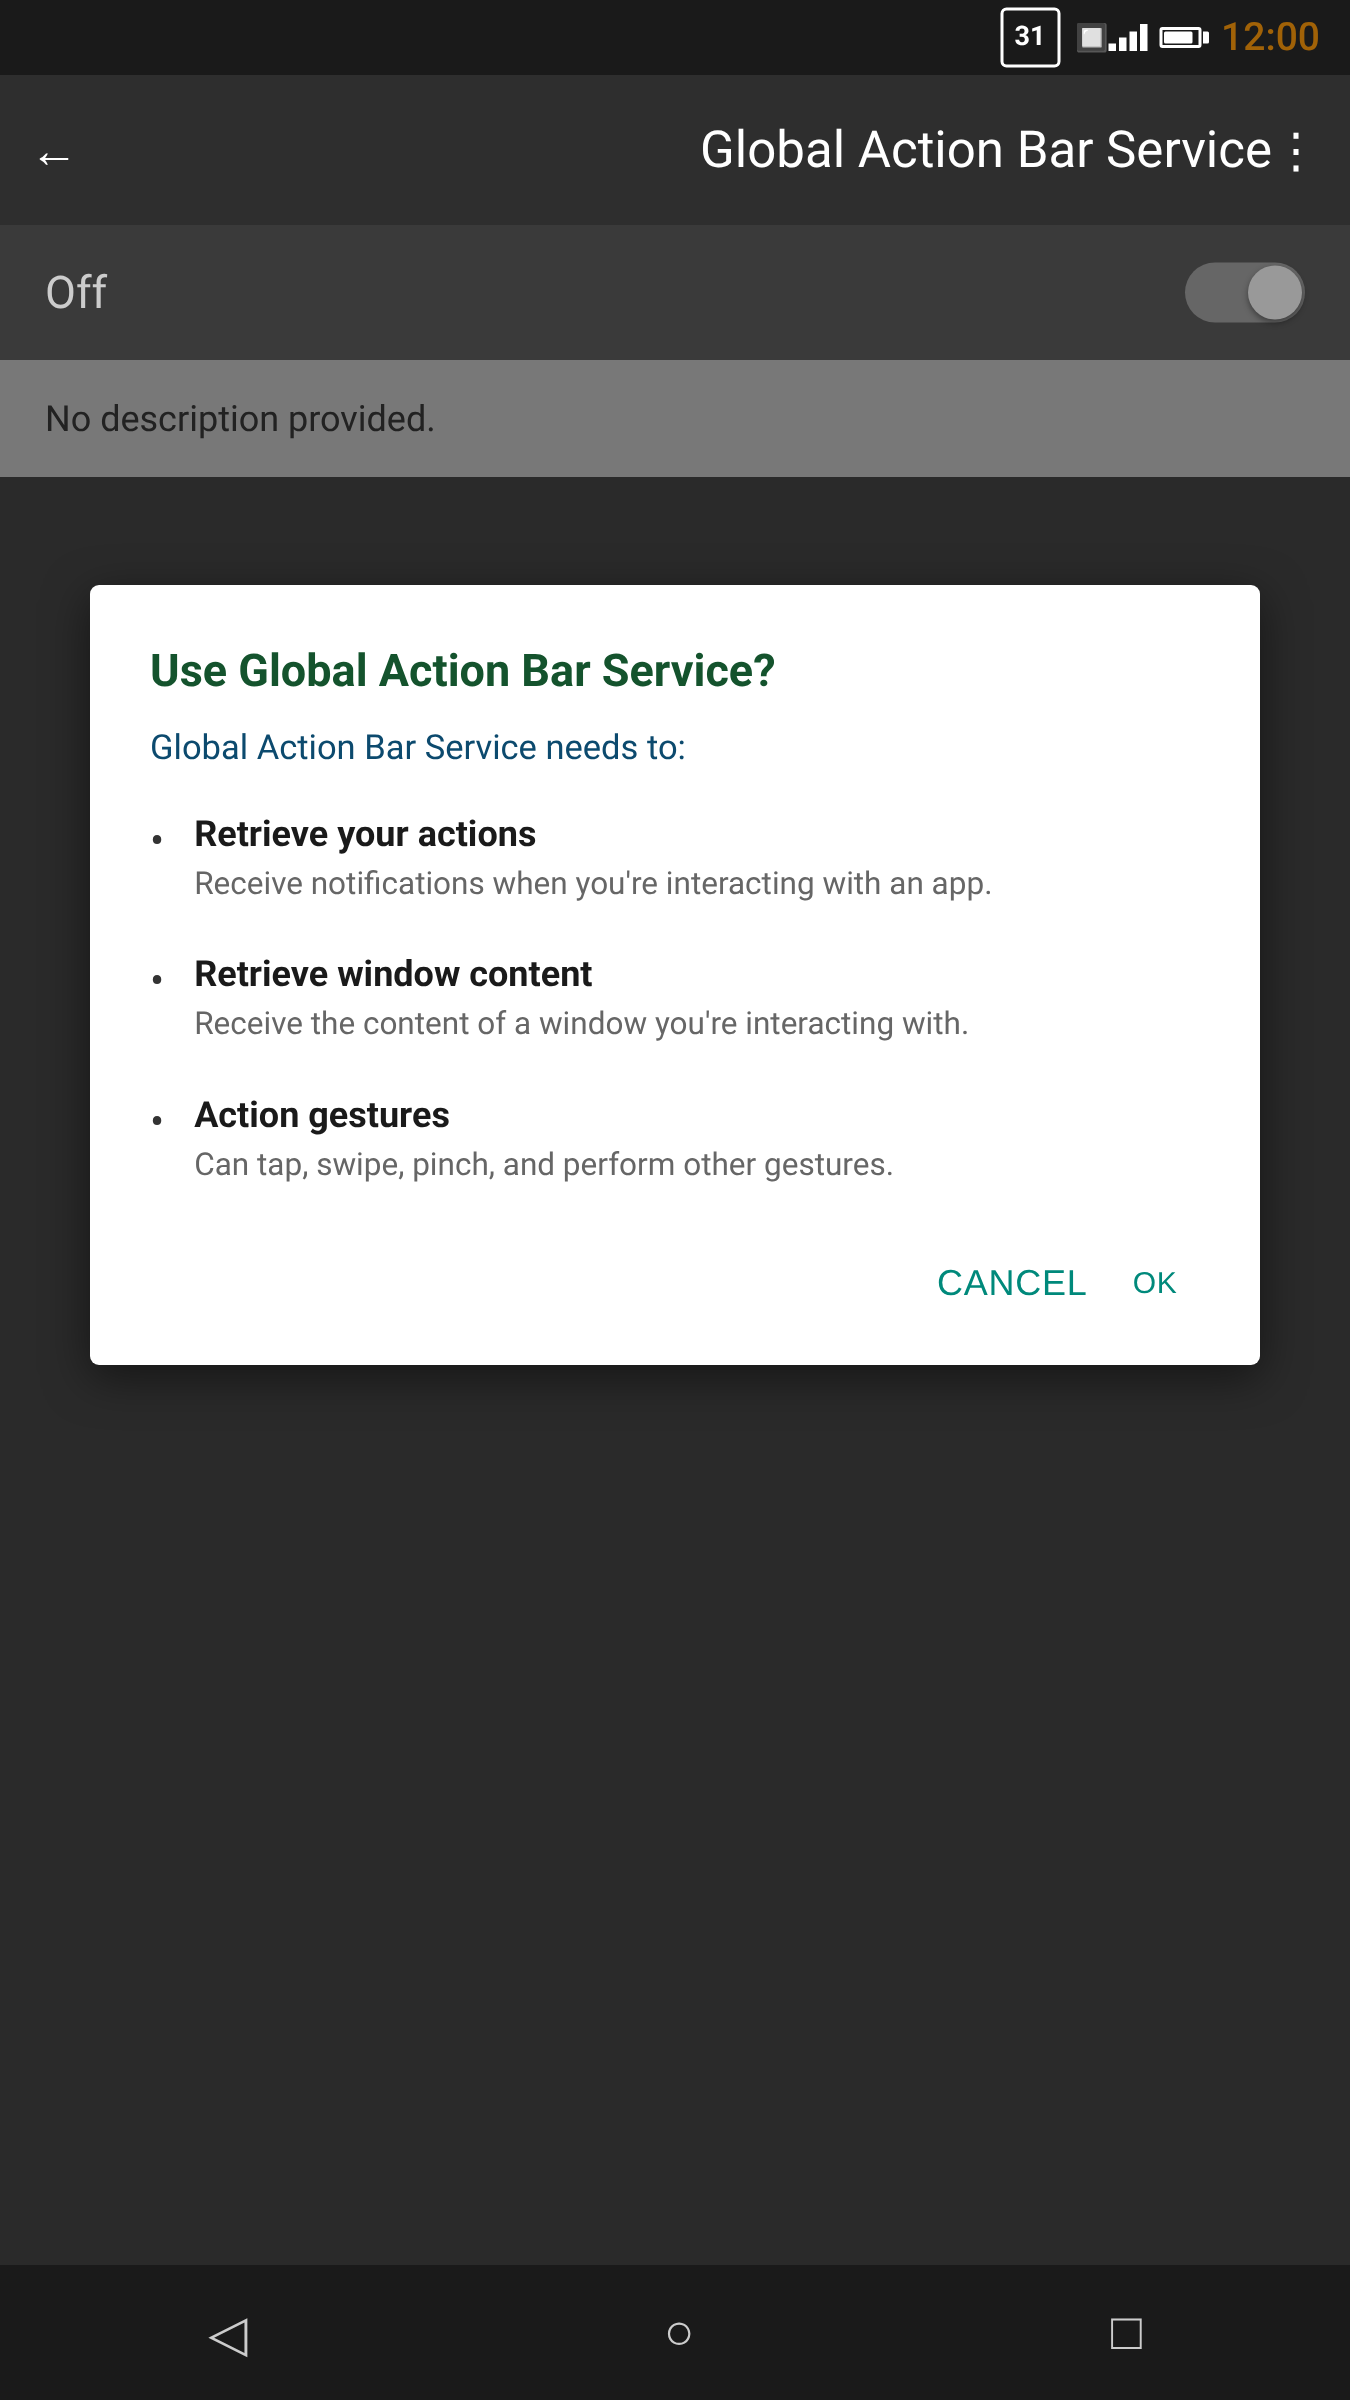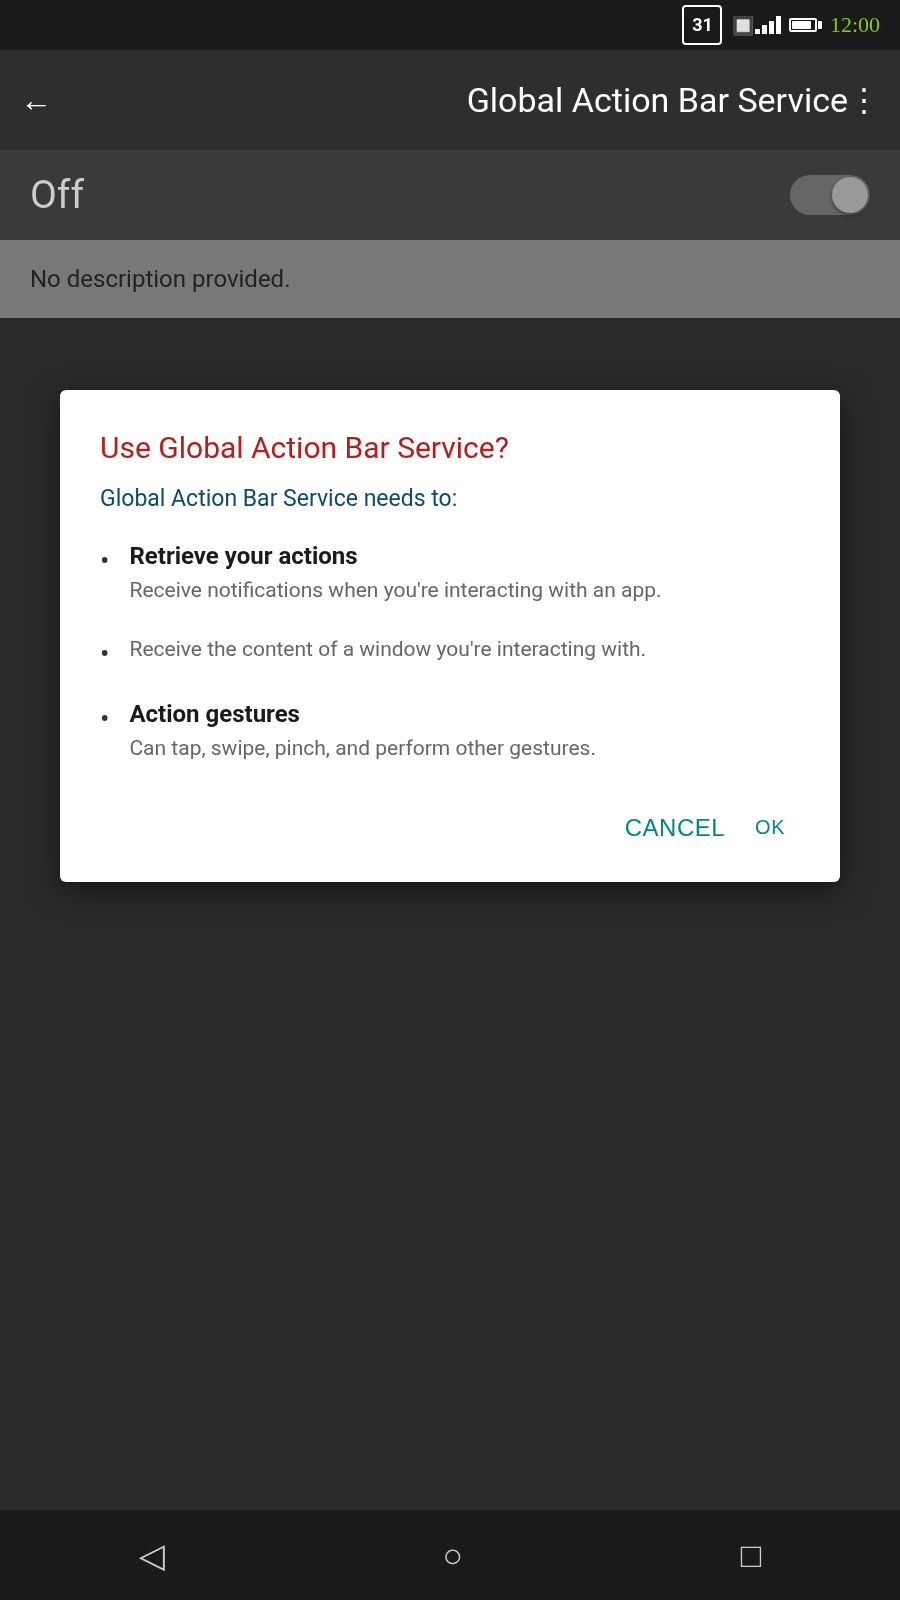--- a/index.html
+++ b/index.html
@@ -36,24 +36,23 @@
       gap: 10px;
     }
 
     .status-bar-right {
       display: flex;
       align-items: center;
       gap: 8px;
     }
 
     .status-bar-time {
-      color: #84cc16;
-      font-size: 22px;
+      color: #a16207;
+      font-size: 26px;
       font-weight: 500;
-      font-family: Liberation Serif, serif;
     }
 
     .status-icon {
       color: white;
       font-size: 18px;
     }
 
     
     .app-bar {
       width: 100%;
@@ -92,21 +91,21 @@
       background-color: #3a3a3a;
       padding: 20px 30px;
       display: flex;
       align-items: center;
       justify-content: space-between;
       min-height: 90px;
     }
 
     .off-label {
       color: #cccccc;
-      font-size: 39px;
+      font-size: 30px;
     }
 
     
     .toggle-switch {
       width: 80px;
       height: 40px;
       background-color: #666666;
       border-radius: 20px;
       position: relative;
       cursor: pointer;
@@ -154,22 +153,22 @@
       width: 780px;
       background-color: #ffffff;
       border-radius: 6px;
       z-index: 20;
       padding: 40px 40px 30px 40px;
       box-shadow: 0 8px 30px rgba(0,0,0,0.5);
     }
 
     .dialog-title {
       font-size: 30px;
-      font-weight: normal;
-      color: #b91c1c;
+      font-weight: bold;
+      color: #14532d;
       margin-bottom: 20px;
     }
 
     .dialog-subtitle {
       font-size: 23px;
       color: #0c4a6e;
       margin-bottom: 30px;
     }
 
     .permission-item {
@@ -370,20 +369,21 @@
     <span class="bullet">•</span>
     <div class="permission-content">
       <div class="permission-title">Retrieve your actions</div>
       <div class="permission-desc">Receive notifications when you're interacting with an app.</div>
     </div>
   </div>
 
   <div class="permission-item">
     <span class="bullet">•</span>
     <div class="permission-content">
+      <div class="permission-title">Retrieve window content</div>
       <div class="permission-desc">Receive the content of a window you're interacting with.</div>
     </div>
   </div>
 
   <div class="permission-item">
     <span class="bullet">•</span>
     <div class="permission-content">
       <div class="permission-title">Action gestures</div>
       <div class="permission-desc">Can tap, swipe, pinch, and perform other gestures.</div>
     </div>

